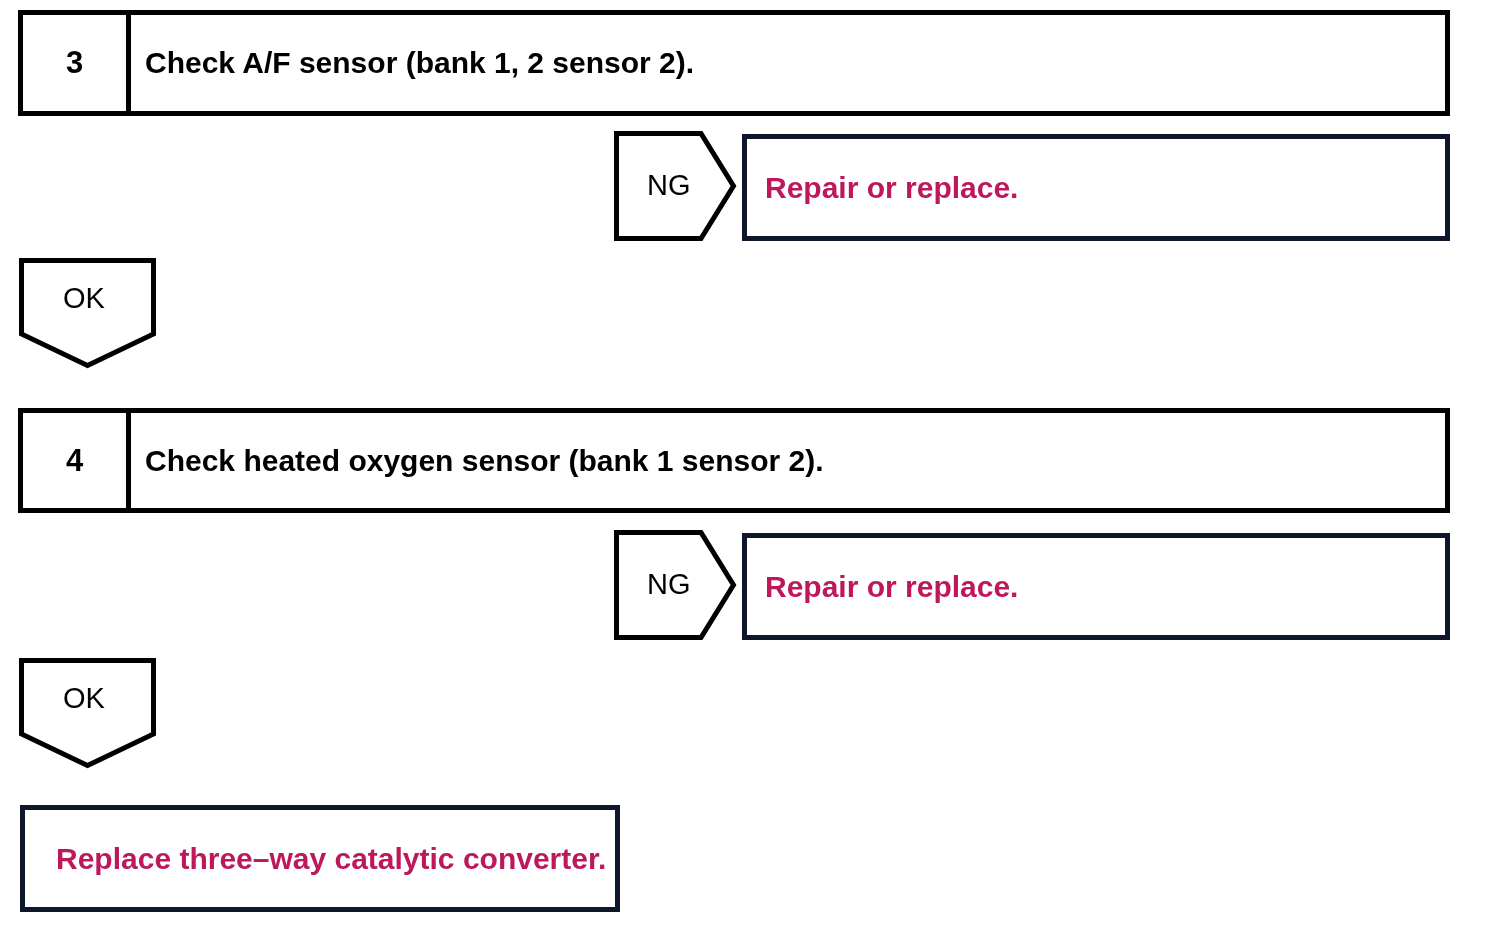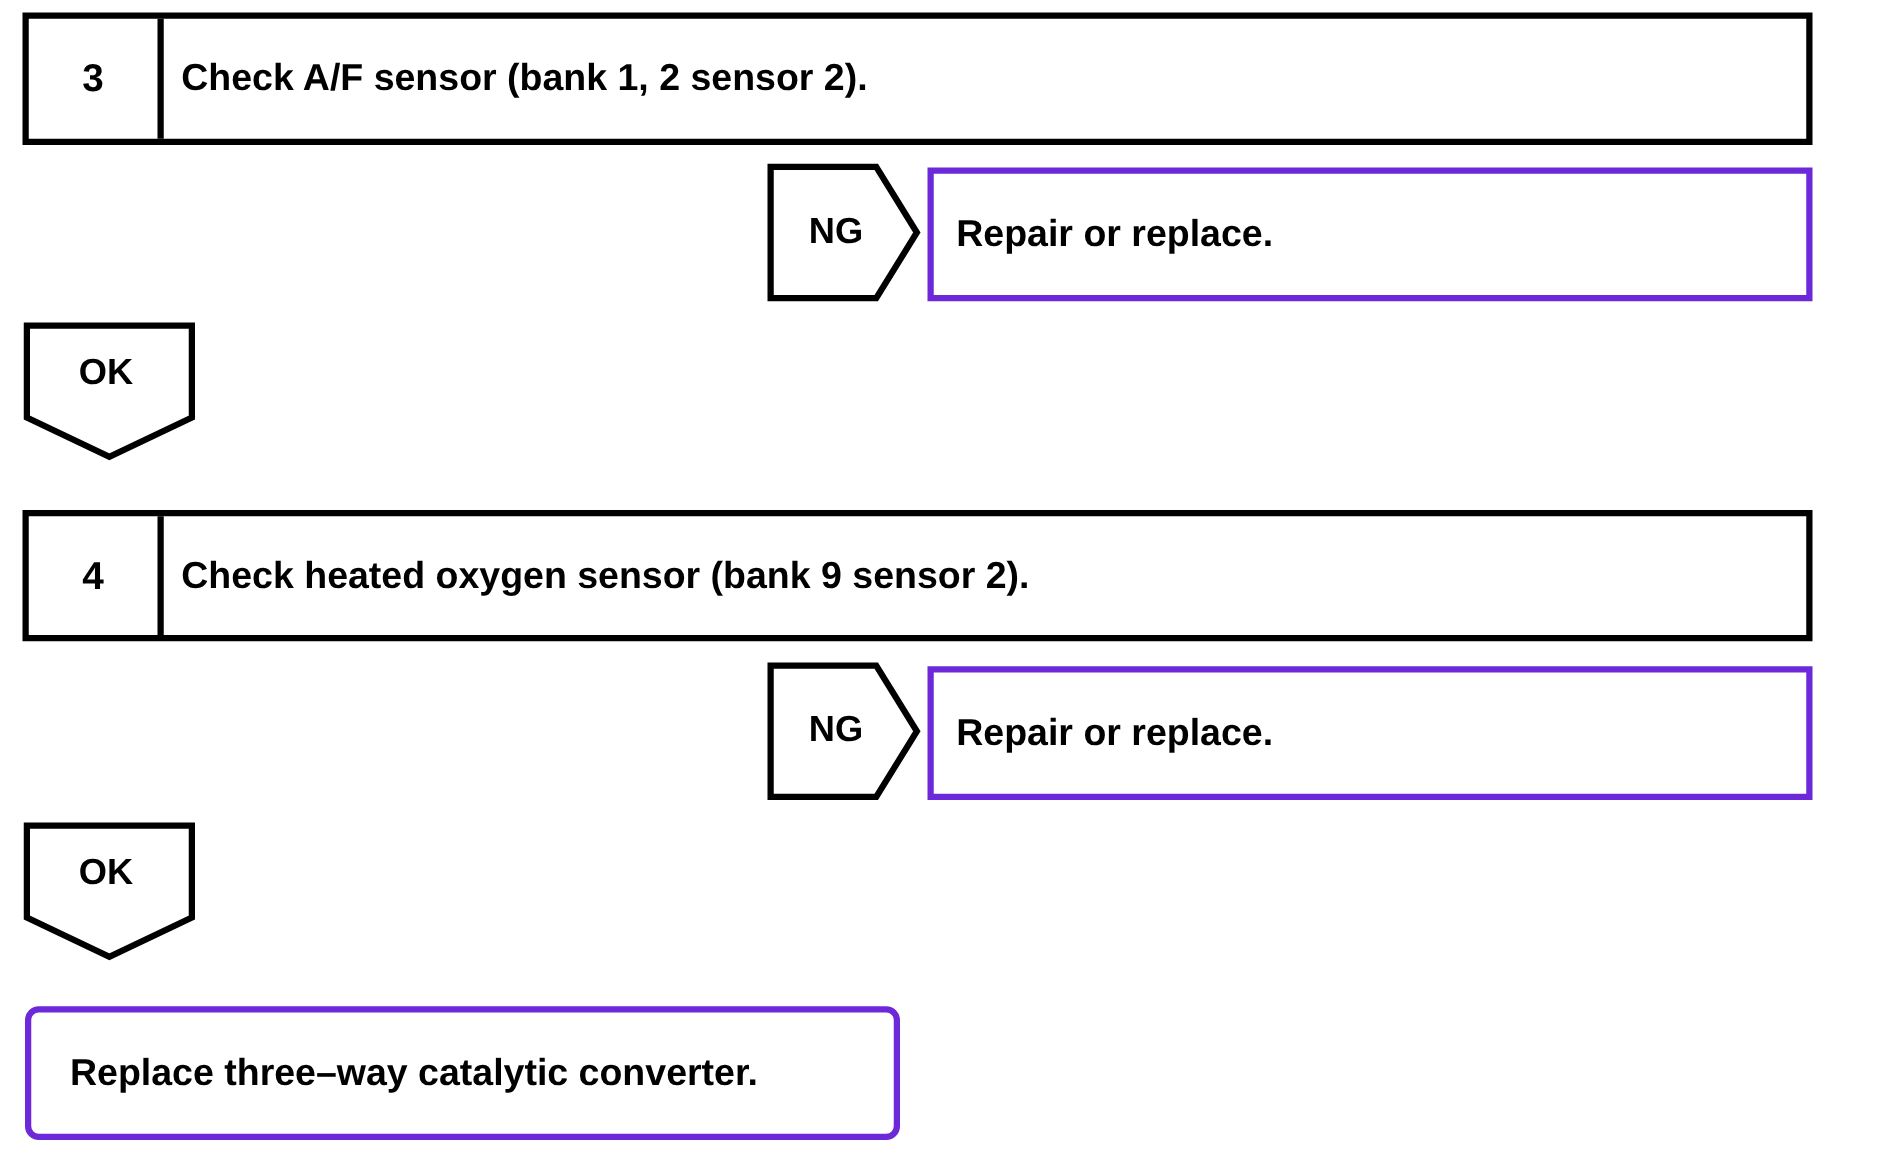--- a/index.html
+++ b/index.html
@@ -46,46 +46,46 @@
     font-size: 30px;
     font-weight: bold;
     color: #000000;
     white-space: nowrap;
   }
 
   
   .plain-box {
     position: absolute;
     box-sizing: border-box;
-    border: 5px solid #6d28d9;
+    border: 5px solid #0f172a;
     background: #ffffff;
     display: flex;
     align-items: center;
     padding-left: 18px;
     font-size: 30px;
     font-weight: bold;
-    color: #000000;
+    color: #be185d;
     white-space: nowrap;
   }
   .plain-box.bottom-pad {
     padding-left: 31px;
   }
 
   
   .arrow {
     position: absolute;
   }
   .arrow svg {
     display: block;
     overflow: visible;
   }
   .arrow-label {
     position: absolute;
     font-size: 29px;
-    font-weight: bold;
+    font-weight: normal;
     color: #000000;
     white-space: nowrap;
     pointer-events: none;
   }
 </style>
 </head>
 <body>
 
 <div id="page">
 
@@ -105,34 +105,34 @@
 
   <div class="arrow" style="left:19px; top:258px; width:137px; height:110px;">
     <svg width="137" height="110" viewBox="0 0 137 110">
       <polygon points="2.5,2.5 134.5,2.5 134.5,76 68.5,107.5 2.5,76" fill="#ffffff" stroke="#000000" stroke-width="5" stroke-linejoin="miter"></polygon>
     </svg>
     <span class="arrow-label" style="left:44px; top:24px;">OK</span>
   </div>
 
   <div class="step-box" style="left:18px; top:408px; width:1432px; height:105px;">
     <div class="step-num">4</div>
-    <div class="step-text">Check heated oxygen sensor (bank 9 sensor 2).</div>
+    <div class="step-text">Check heated oxygen sensor (bank 1 sensor 2).</div>
   </div>
 
   <div class="arrow" style="left:614px; top:530px; width:122px; height:110px;">
     <svg width="122" height="110" viewBox="0 0 122 110">
       <polygon points="2.5,2.5 87,2.5 119.5,55 87,107.5 2.5,107.5" fill="#ffffff" stroke="#000000" stroke-width="5" stroke-linejoin="miter"></polygon>
     </svg>
     <span class="arrow-label" style="left:33px; top:38px;">NG</span>
   </div>
 
   <div class="plain-box" style="left:742px; top:533px; width:708px; height:107px;">Repair or replace.</div>
 
   <div class="arrow" style="left:19px; top:658px; width:137px; height:110px;">
     <svg width="137" height="110" viewBox="0 0 137 110">
       <polygon points="2.5,2.5 134.5,2.5 134.5,76 68.5,107.5 2.5,76" fill="#ffffff" stroke="#000000" stroke-width="5" stroke-linejoin="miter"></polygon>
     </svg>
     <span class="arrow-label" style="left:44px; top:24px;">OK</span>
   </div>
 
-  <div class="plain-box bottom-pad" style="left:20px; top:805px; width:700px; height:107px;border-radius:11px;">Replace three–way catalytic converter.</div>
+  <div class="plain-box bottom-pad" style="left:20px; top:805px; width:600px; height:107px;">Replace three–way catalytic converter.</div>
 
 </div>
 
 </body></html>

